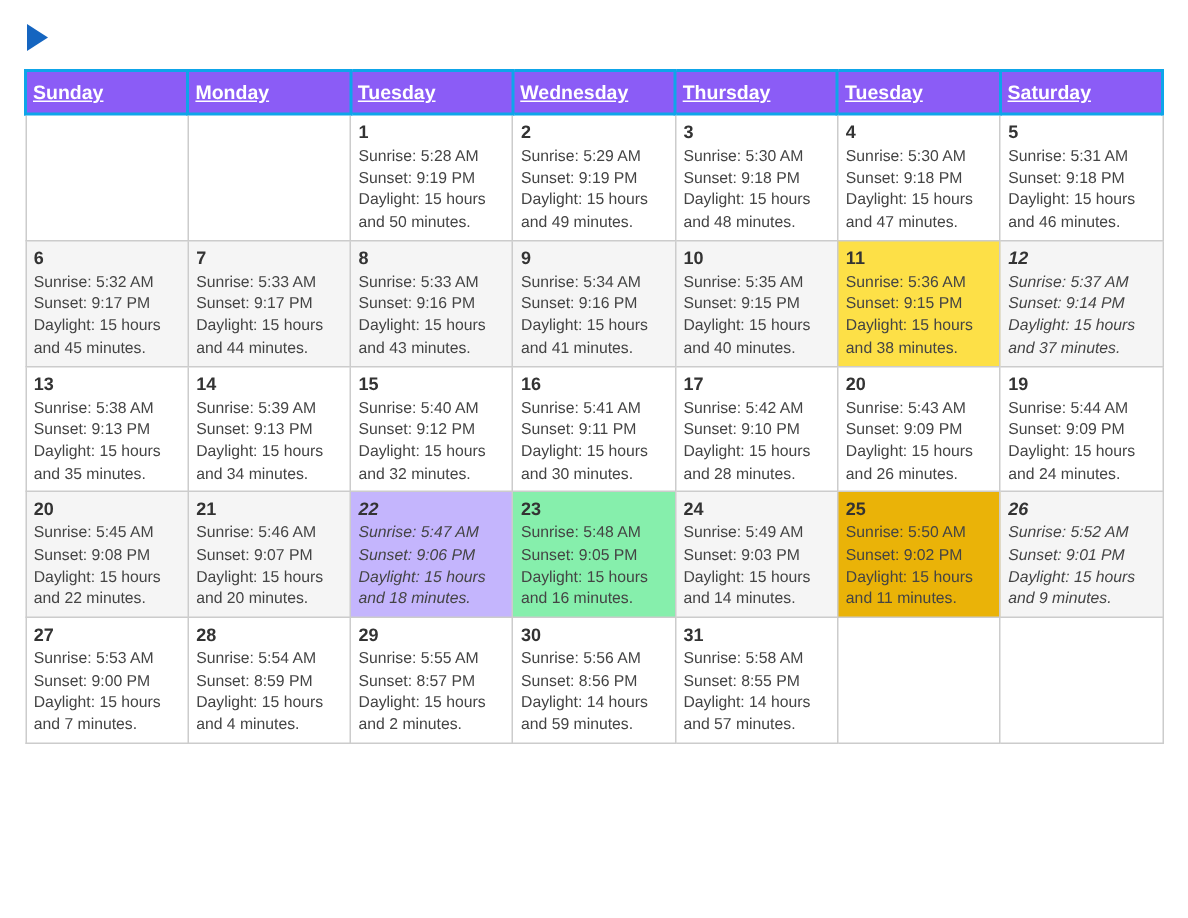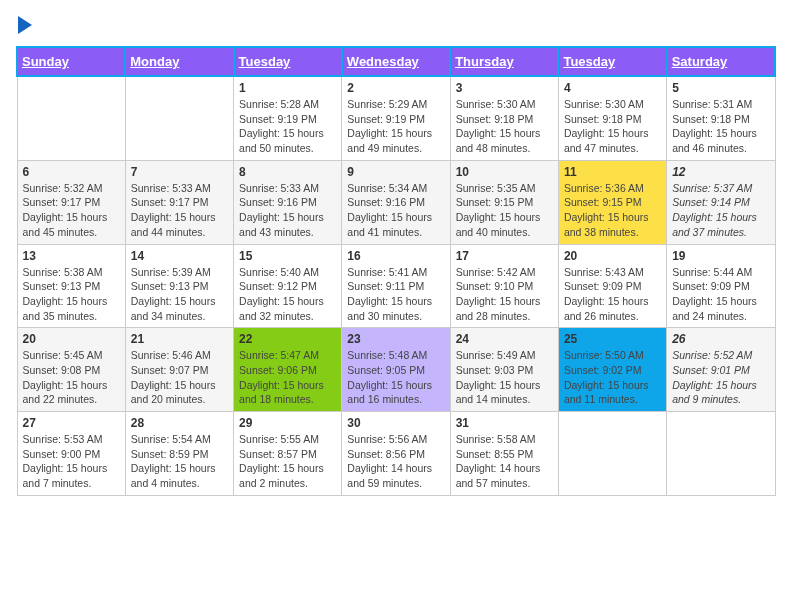--- a/index.html
+++ b/index.html
@@ -278,42 +278,42 @@
 Daylight: 15 hours
 and 22 minutes.</div>
         </td>
         <td style="background-color: rgb(245, 245, 245); margin-left: 32px;">
           <span class="day-number">21</span>
           <div class="day-info">Sunrise: 5:46 AM
 Sunset: 9:07 PM
 Daylight: 15 hours
 and 20 minutes.</div>
         </td>
-        <td style="background-color: #84cc16;">
+        <td style="background-color: #c4b5fd; font-style: italic;">
           <span class="day-number">22</span>
           <div class="day-info">Sunrise: 5:47 AM
 Sunset: 9:06 PM
 Daylight: 15 hours
 and 18 minutes.</div>
         </td>
-        <td style="background-color: #c4b5fd;">
+        <td style="background-color: #86efac;">
           <span class="day-number">23</span>
           <div class="day-info">Sunrise: 5:48 AM
 Sunset: 9:05 PM
 Daylight: 15 hours
 and 16 minutes.</div>
         </td>
         <td style="background-color: rgb(245, 245, 245); margin-top: 46px;">
           <span class="day-number">24</span>
           <div class="day-info">Sunrise: 5:49 AM
 Sunset: 9:03 PM
 Daylight: 15 hours
 and 14 minutes.</div>
         </td>
-        <td style="background-color: #0ea5e9;">
+        <td style="background-color: #eab308;">
           <span class="day-number">25</span>
           <div class="day-info">Sunrise: 5:50 AM
 Sunset: 9:02 PM
 Daylight: 15 hours
 and 11 minutes.</div>
         </td>
         <td style="background-color: rgb(245, 245, 245); font-style: italic;">
           <span class="day-number">26</span>
           <div class="day-info">Sunrise: 5:52 AM
 Sunset: 9:01 PM

